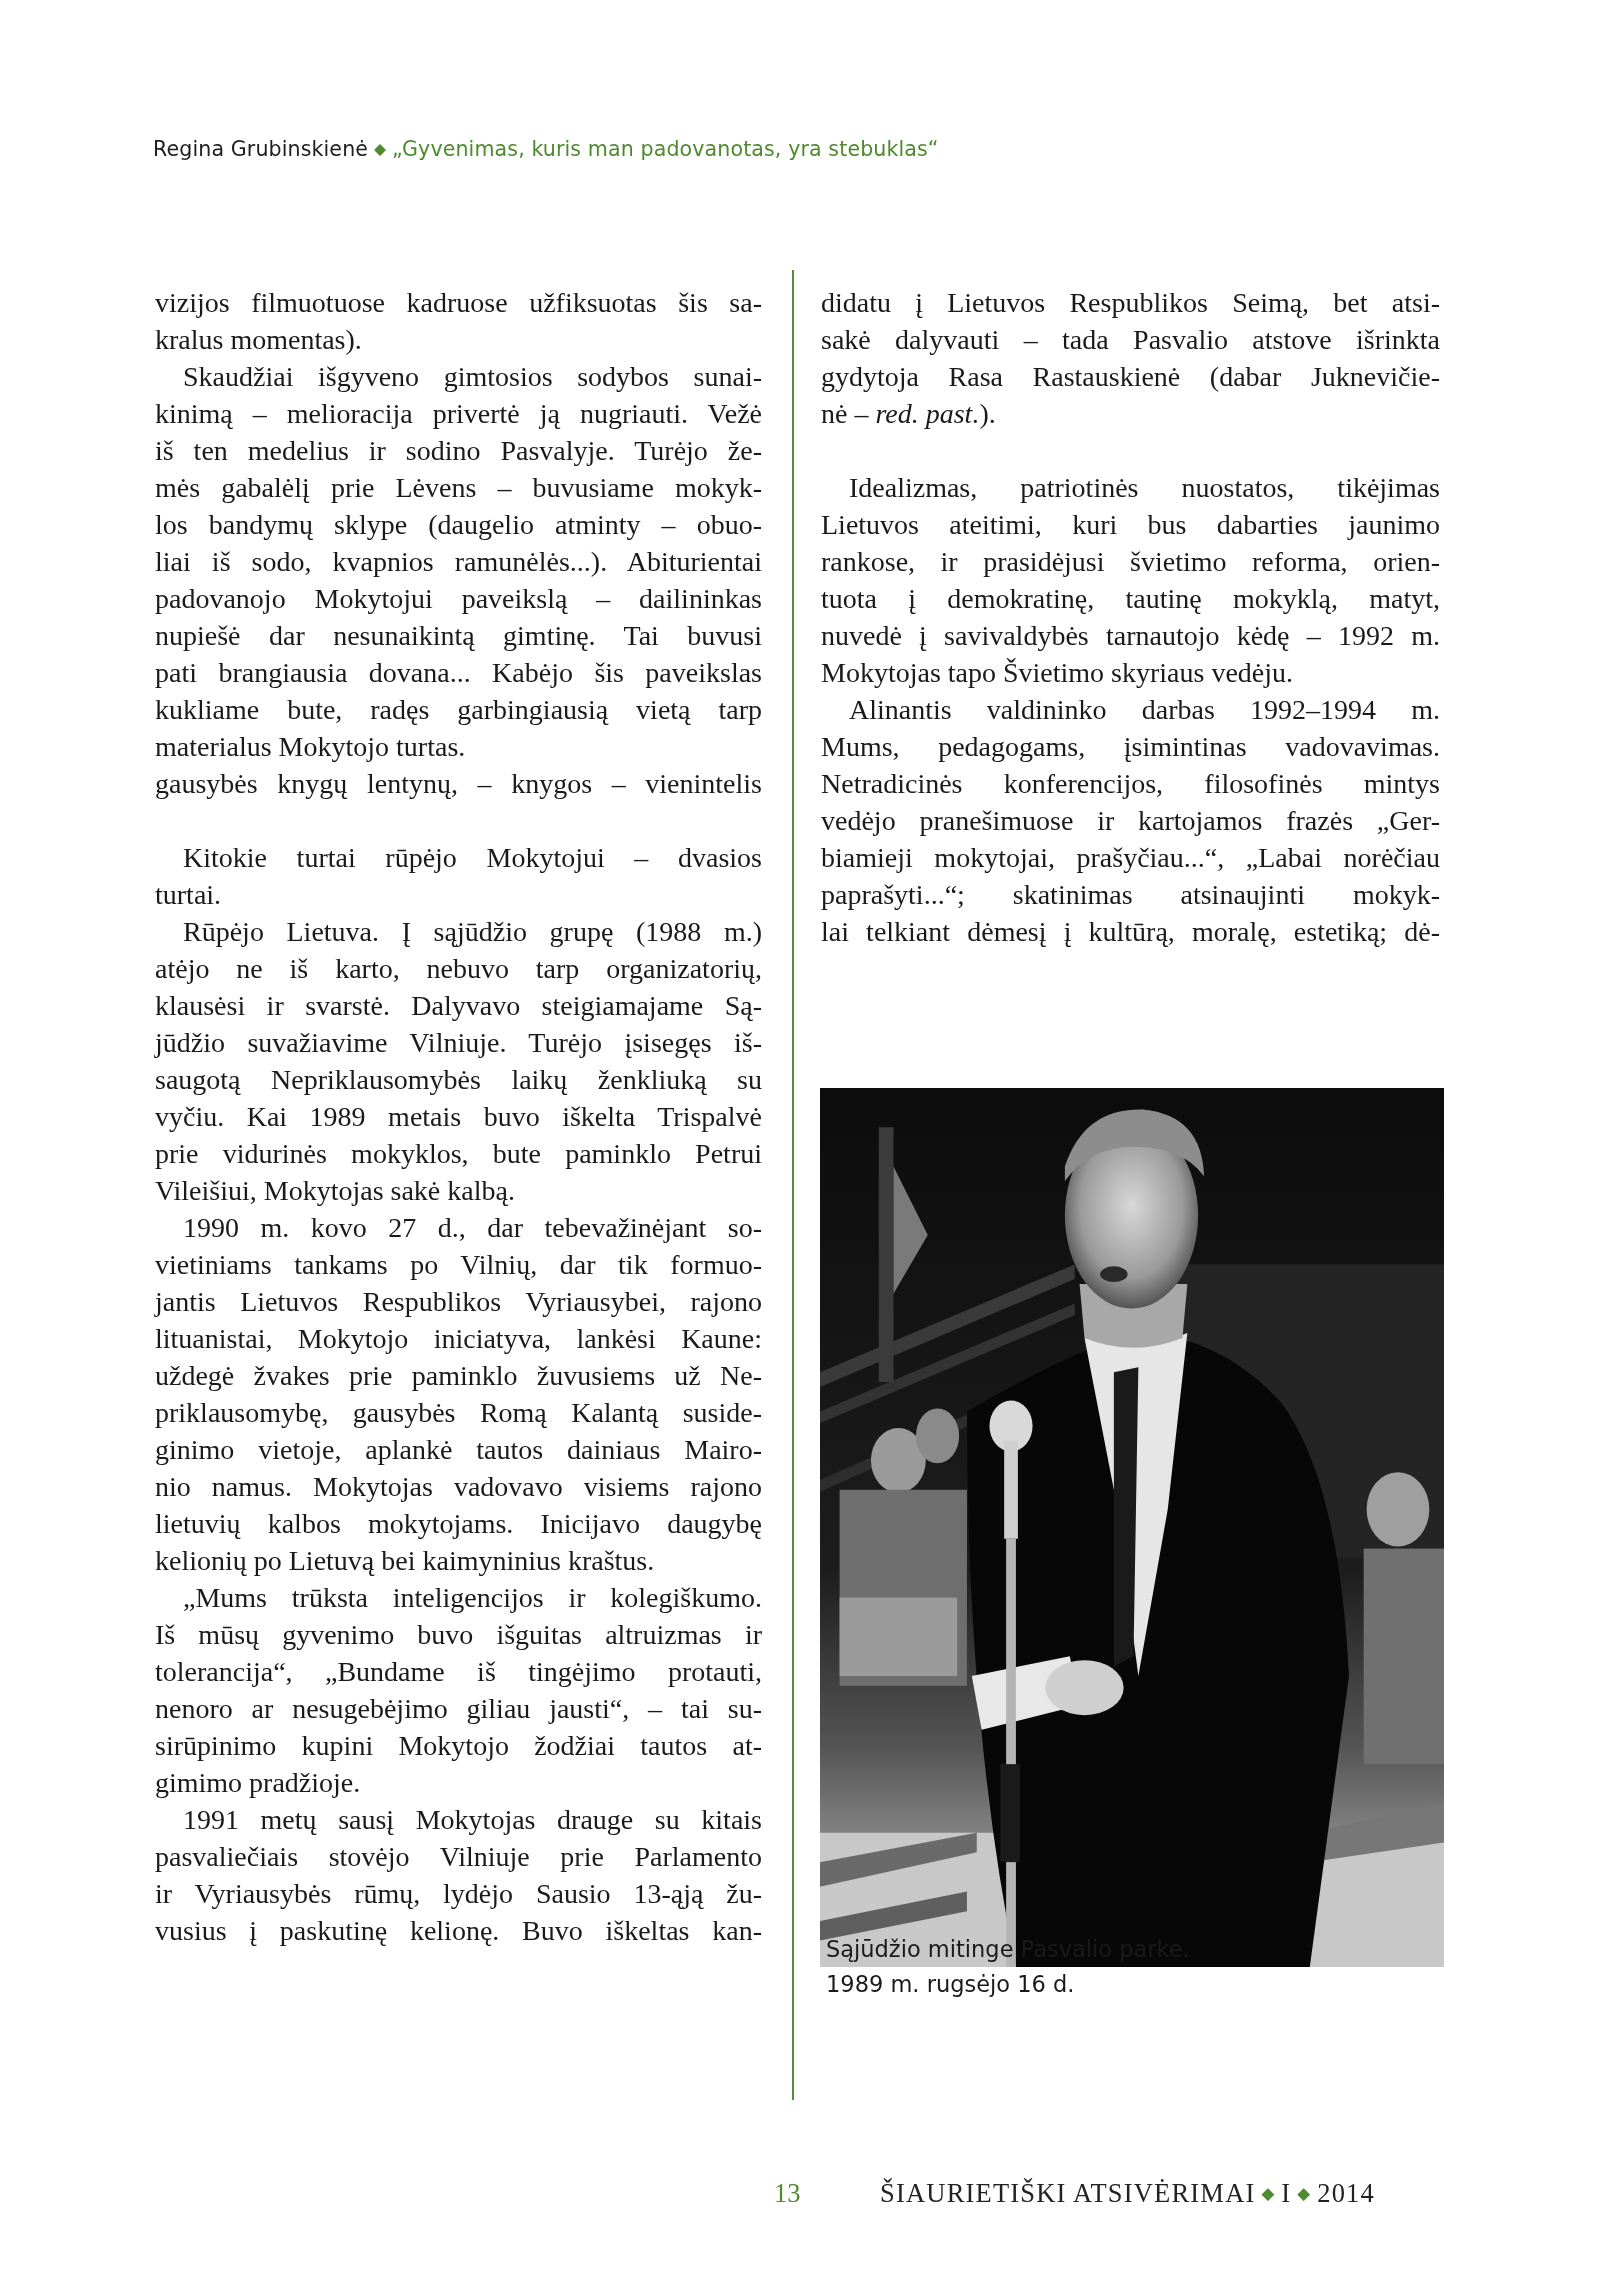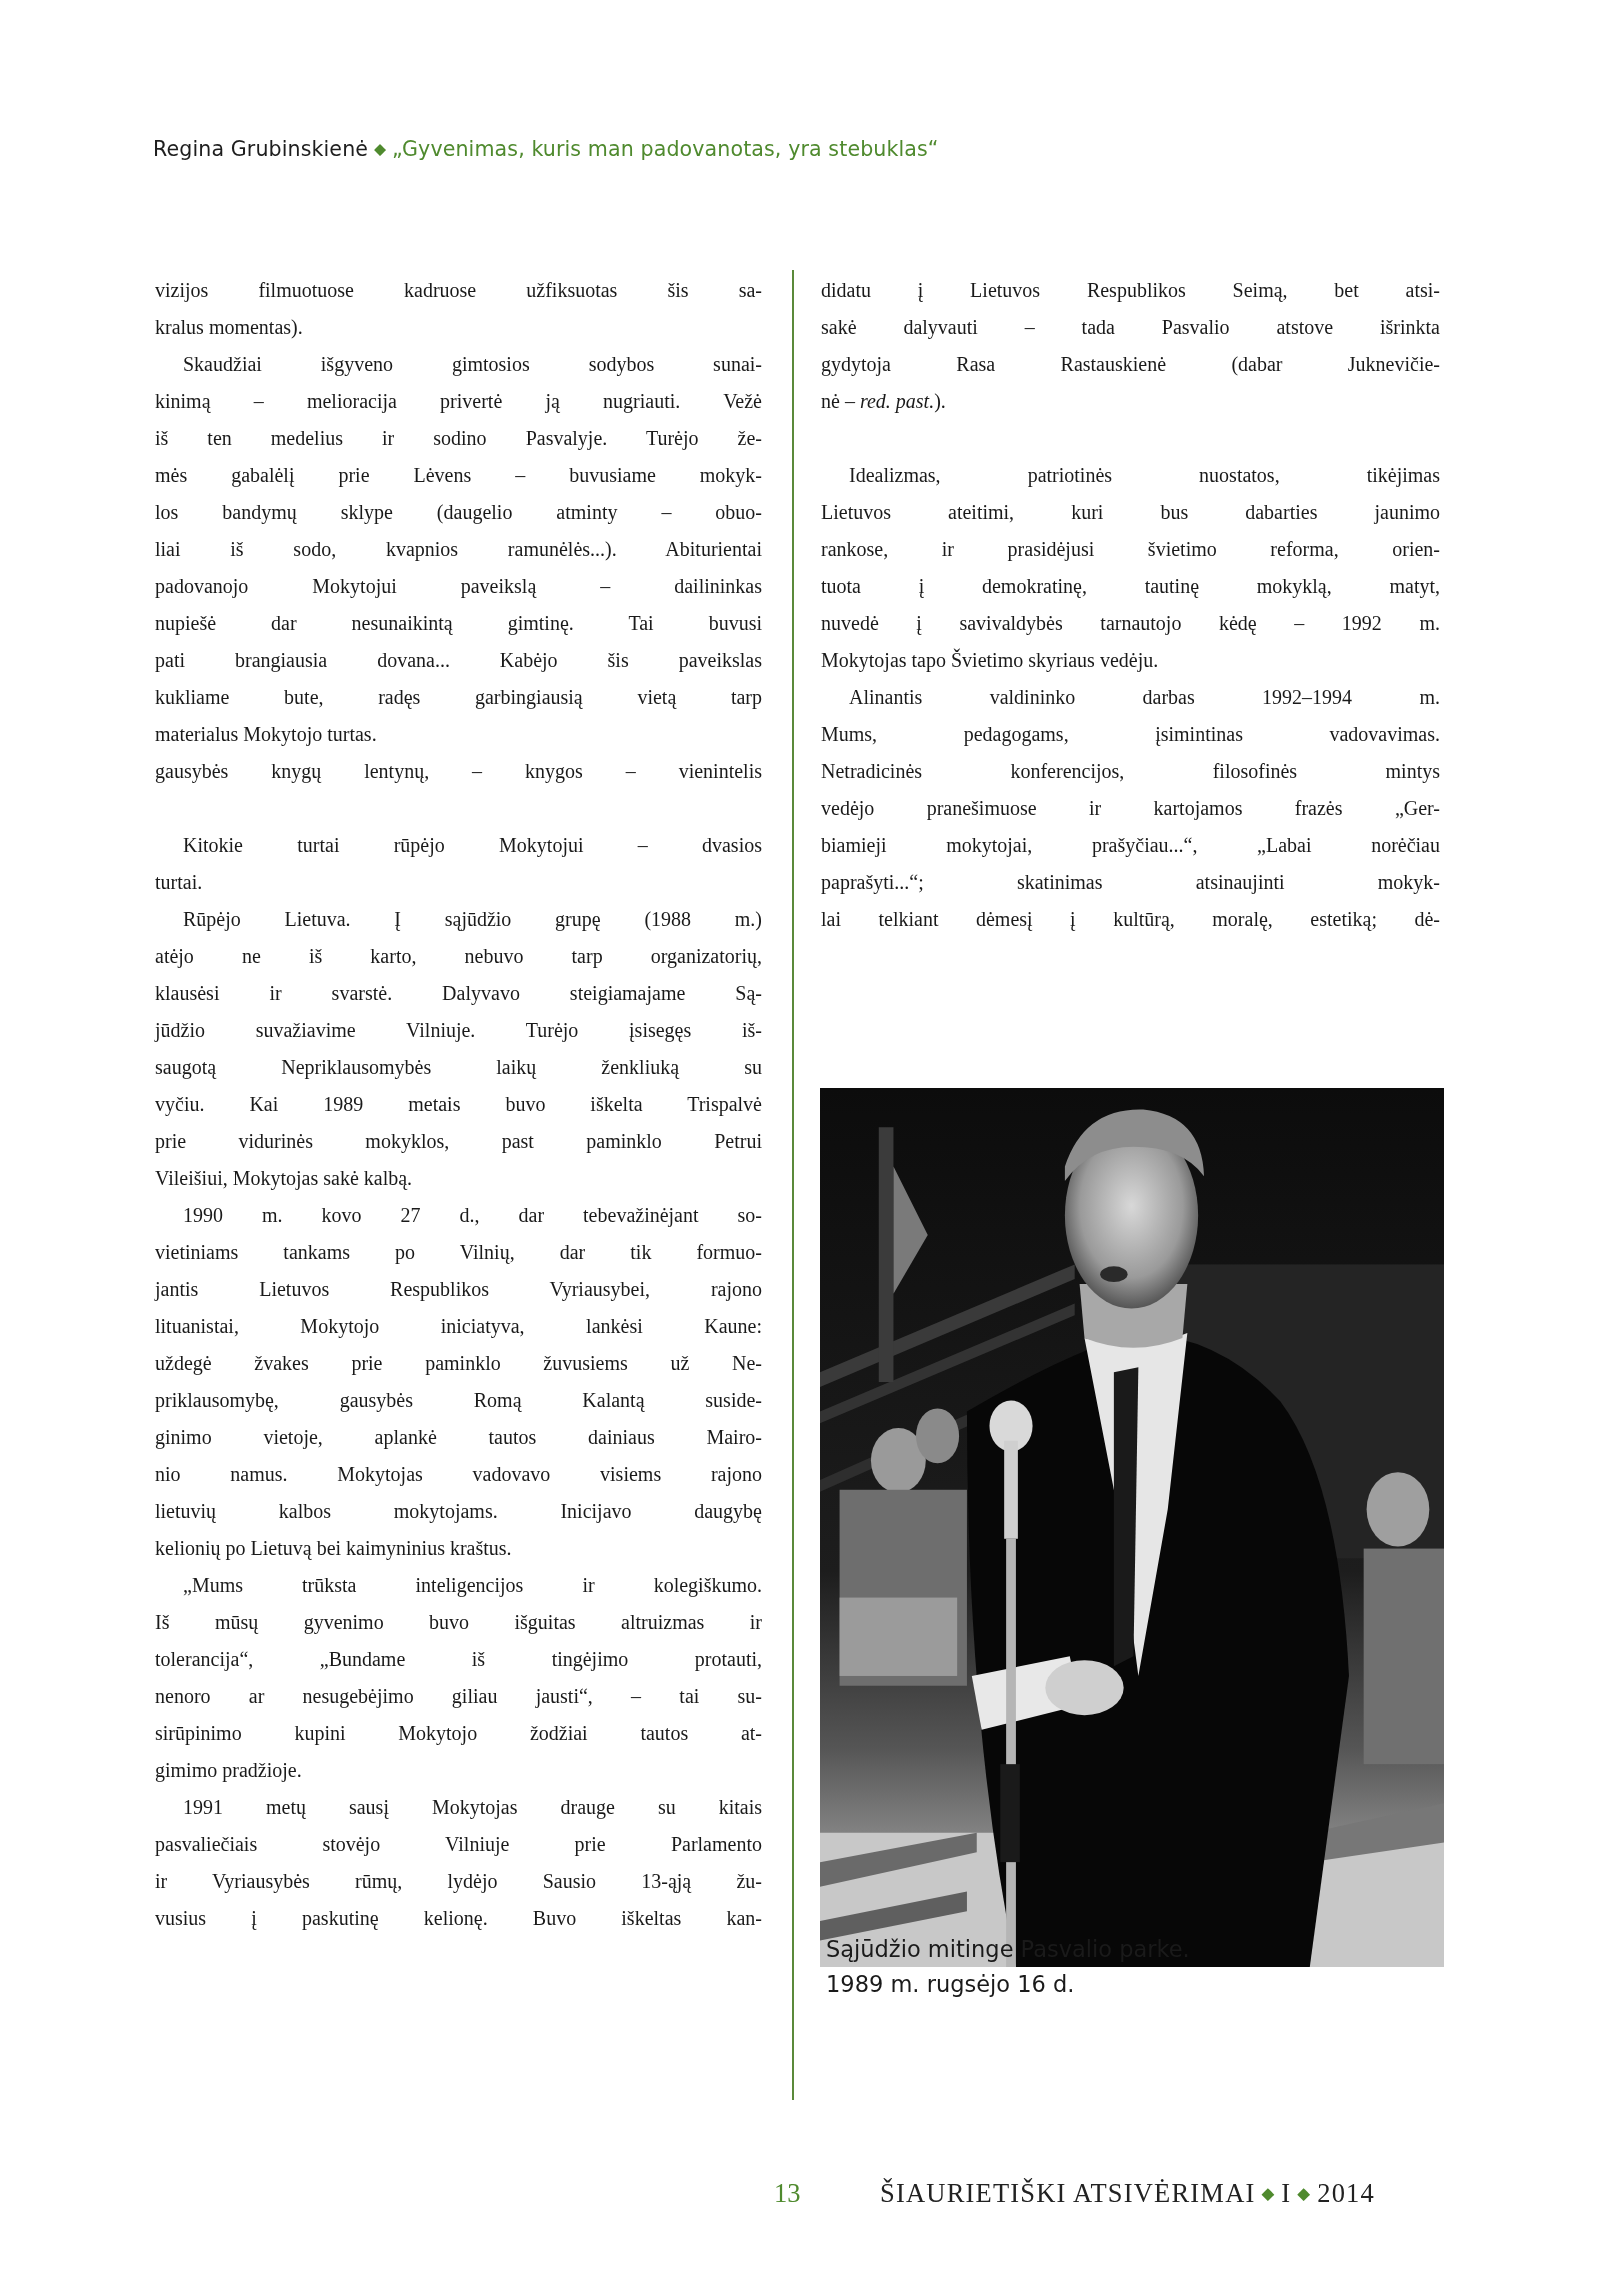--- a/index.html
+++ b/index.html
@@ -7,23 +7,23 @@
   .header {
     position:absolute; left:153px; top:137px;
     font-family:"DejaVu Sans", sans-serif; font-size:20.6px; color:#222;
     white-space:nowrap; letter-spacing:0.1px;
   }
   .header .author { color:#1e1e1e; }
   .header .diamond { color:#4f8a2e; font-size:15.7px; margin:0 5.9px; position:relative; top:-2px; }
   .header .title { color:#4f8a2e; }
 
   .col {
-    position:absolute; top:272px;
+    position:absolute; top:284px;
     font-family:"Liberation Serif", "DejaVu Serif", serif;
-    font-size:20px; line-height:37px; color:#1a1a1a;
+    font-size:28px; line-height:37px; color:#1a1a1a;
     text-align:justify; hyphens:manual;
   }
   .col-left { left:155px; width:607px; }
   .col-right { left:821px; width:619px; }
   .col p { margin:0; text-indent:0; }
   .col p.gap { margin-top:37px; }
   .col p .line { display:block; text-align:justify; text-align-last:justify; }
   .col p .line.last { text-align-last:left; }
 
   .divider {
@@ -80,21 +80,21 @@
       <span class="line" style="text-indent: 28px;">Kitokie turtai rūpėjo Mokytojui – dvasios</span>
       <span class="line last">turtai.</span>
     </p>
     <p>
       <span class="line" style="text-indent: 28px;">Rūpėjo Lietuva. Į sąjūdžio grupę (1988 m.)</span>
       <span class="line">atėjo ne iš karto, nebuvo tarp organizatorių,</span>
       <span class="line">klausėsi ir svarstė. Dalyvavo steigiamajame Są-</span>
       <span class="line">jūdžio suvažiavime Vilniuje. Turėjo įsisegęs iš-</span>
       <span class="line">saugotą Nepriklausomybės laikų ženkliuką su</span>
       <span class="line">vyčiu. Kai 1989 metais buvo iškelta Trispalvė</span>
-      <span class="line">prie vidurinės mokyklos, past paminklo Petrui</span>
+      <span class="line">prie vidurinės mokyklos, bute paminklo Petrui</span>
       <span class="line last">Vileišiui, Mokytojas sakė kalbą.</span>
     </p>
     <p>
       <span class="line" style="text-indent: 28px;">1990 m. kovo 27 d., dar tebevažinėjant so-</span>
       <span class="line">vietiniams tankams po Vilnių, dar tik formuo-</span>
       <span class="line">jantis Lietuvos Respublikos Vyriausybei, rajono</span>
       <span class="line">lituanistai, Mokytojo iniciatyva, lankėsi Kaune:</span>
       <span class="line">uždegė  žvakes prie paminklo žuvusiems už Ne-</span>
       <span class="line">priklausomybę, gausybės Romą Kalantą suside-</span>
       <span class="line">ginimo vietoje, aplankė tautos dainiaus Mairo-</span>

